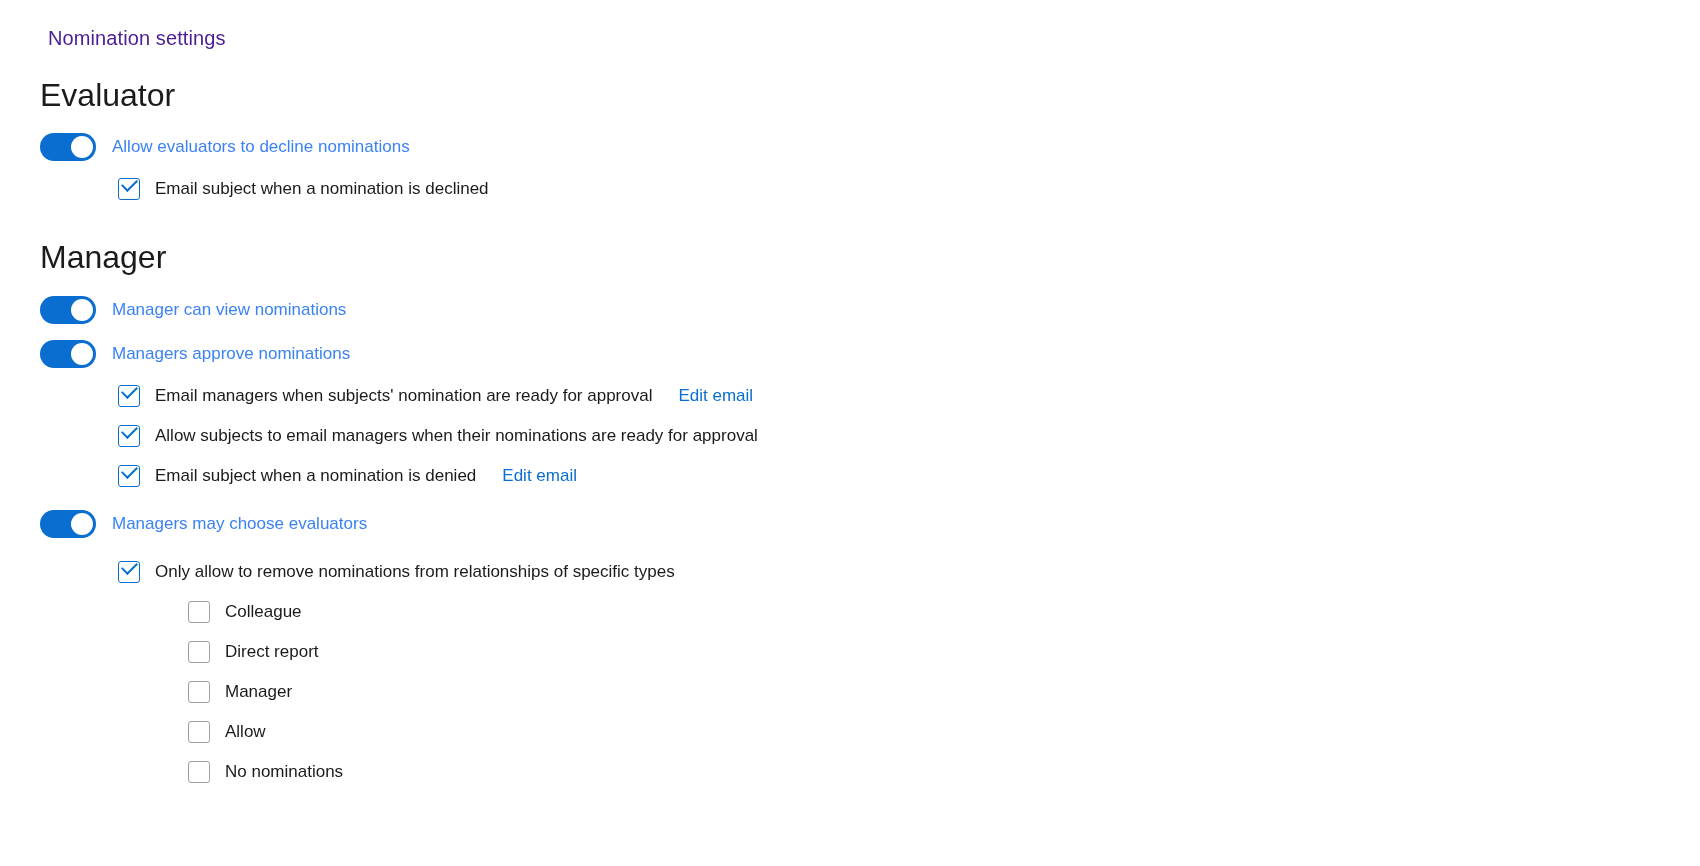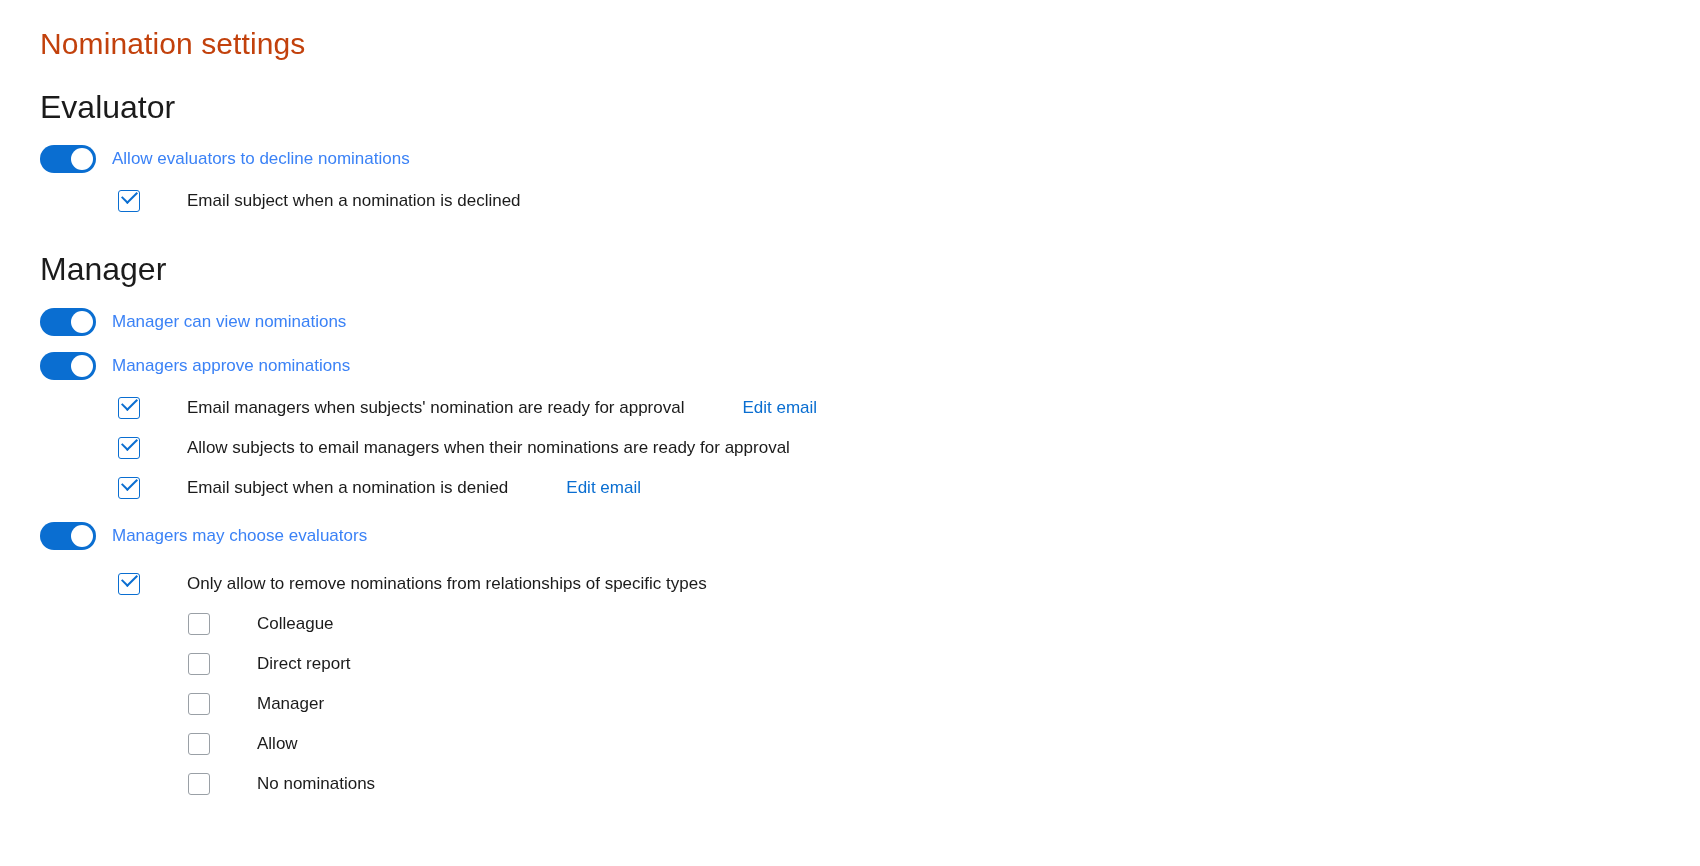--- a/index.html
+++ b/index.html
@@ -12,25 +12,25 @@
     height: 866px;
     font-family: "Liberation Sans", sans-serif;
     color: #1a1a1a;
     overflow: hidden;
   }
   .page {
     padding: 26px 0 0 40px;
     box-sizing: border-box;
   }
   .page-title {
-    font-size: 30px;
+    font-size: 20px;
     font-weight: 400;
-    color: #c2410c;
+    color: #4c1d95;
     letter-spacing: 0.1px;
-    margin: 0 0 26px 0;
+    margin: 0 0 26px 8px;
     line-height: 1.2;
   }
   .section-title {
     font-size: 32px;
     font-weight: 400;
     color: #1b1b1b;
     margin: 0 0 18px 0;
     line-height: 1.2;
   }
   .section + .section {
@@ -66,21 +66,20 @@
     color: #3b82f6;
     margin-left: 16px;
     line-height: 1.3;
   }
   
   .check-row {
     display: flex;
     align-items: center;
     min-height: 26px;
     margin-bottom: 14px;
-    gap: 32px;
   }
   .check-row.indent-1 { margin-left: 78px; }
   .check-row.indent-2 { margin-left: 148px; }
   .checkbox {
     width: 20px;
     height: 20px;
     border-radius: 3px;
     border: 1px solid #0a6ed1;
     background: #ffffff;
     position: relative;

